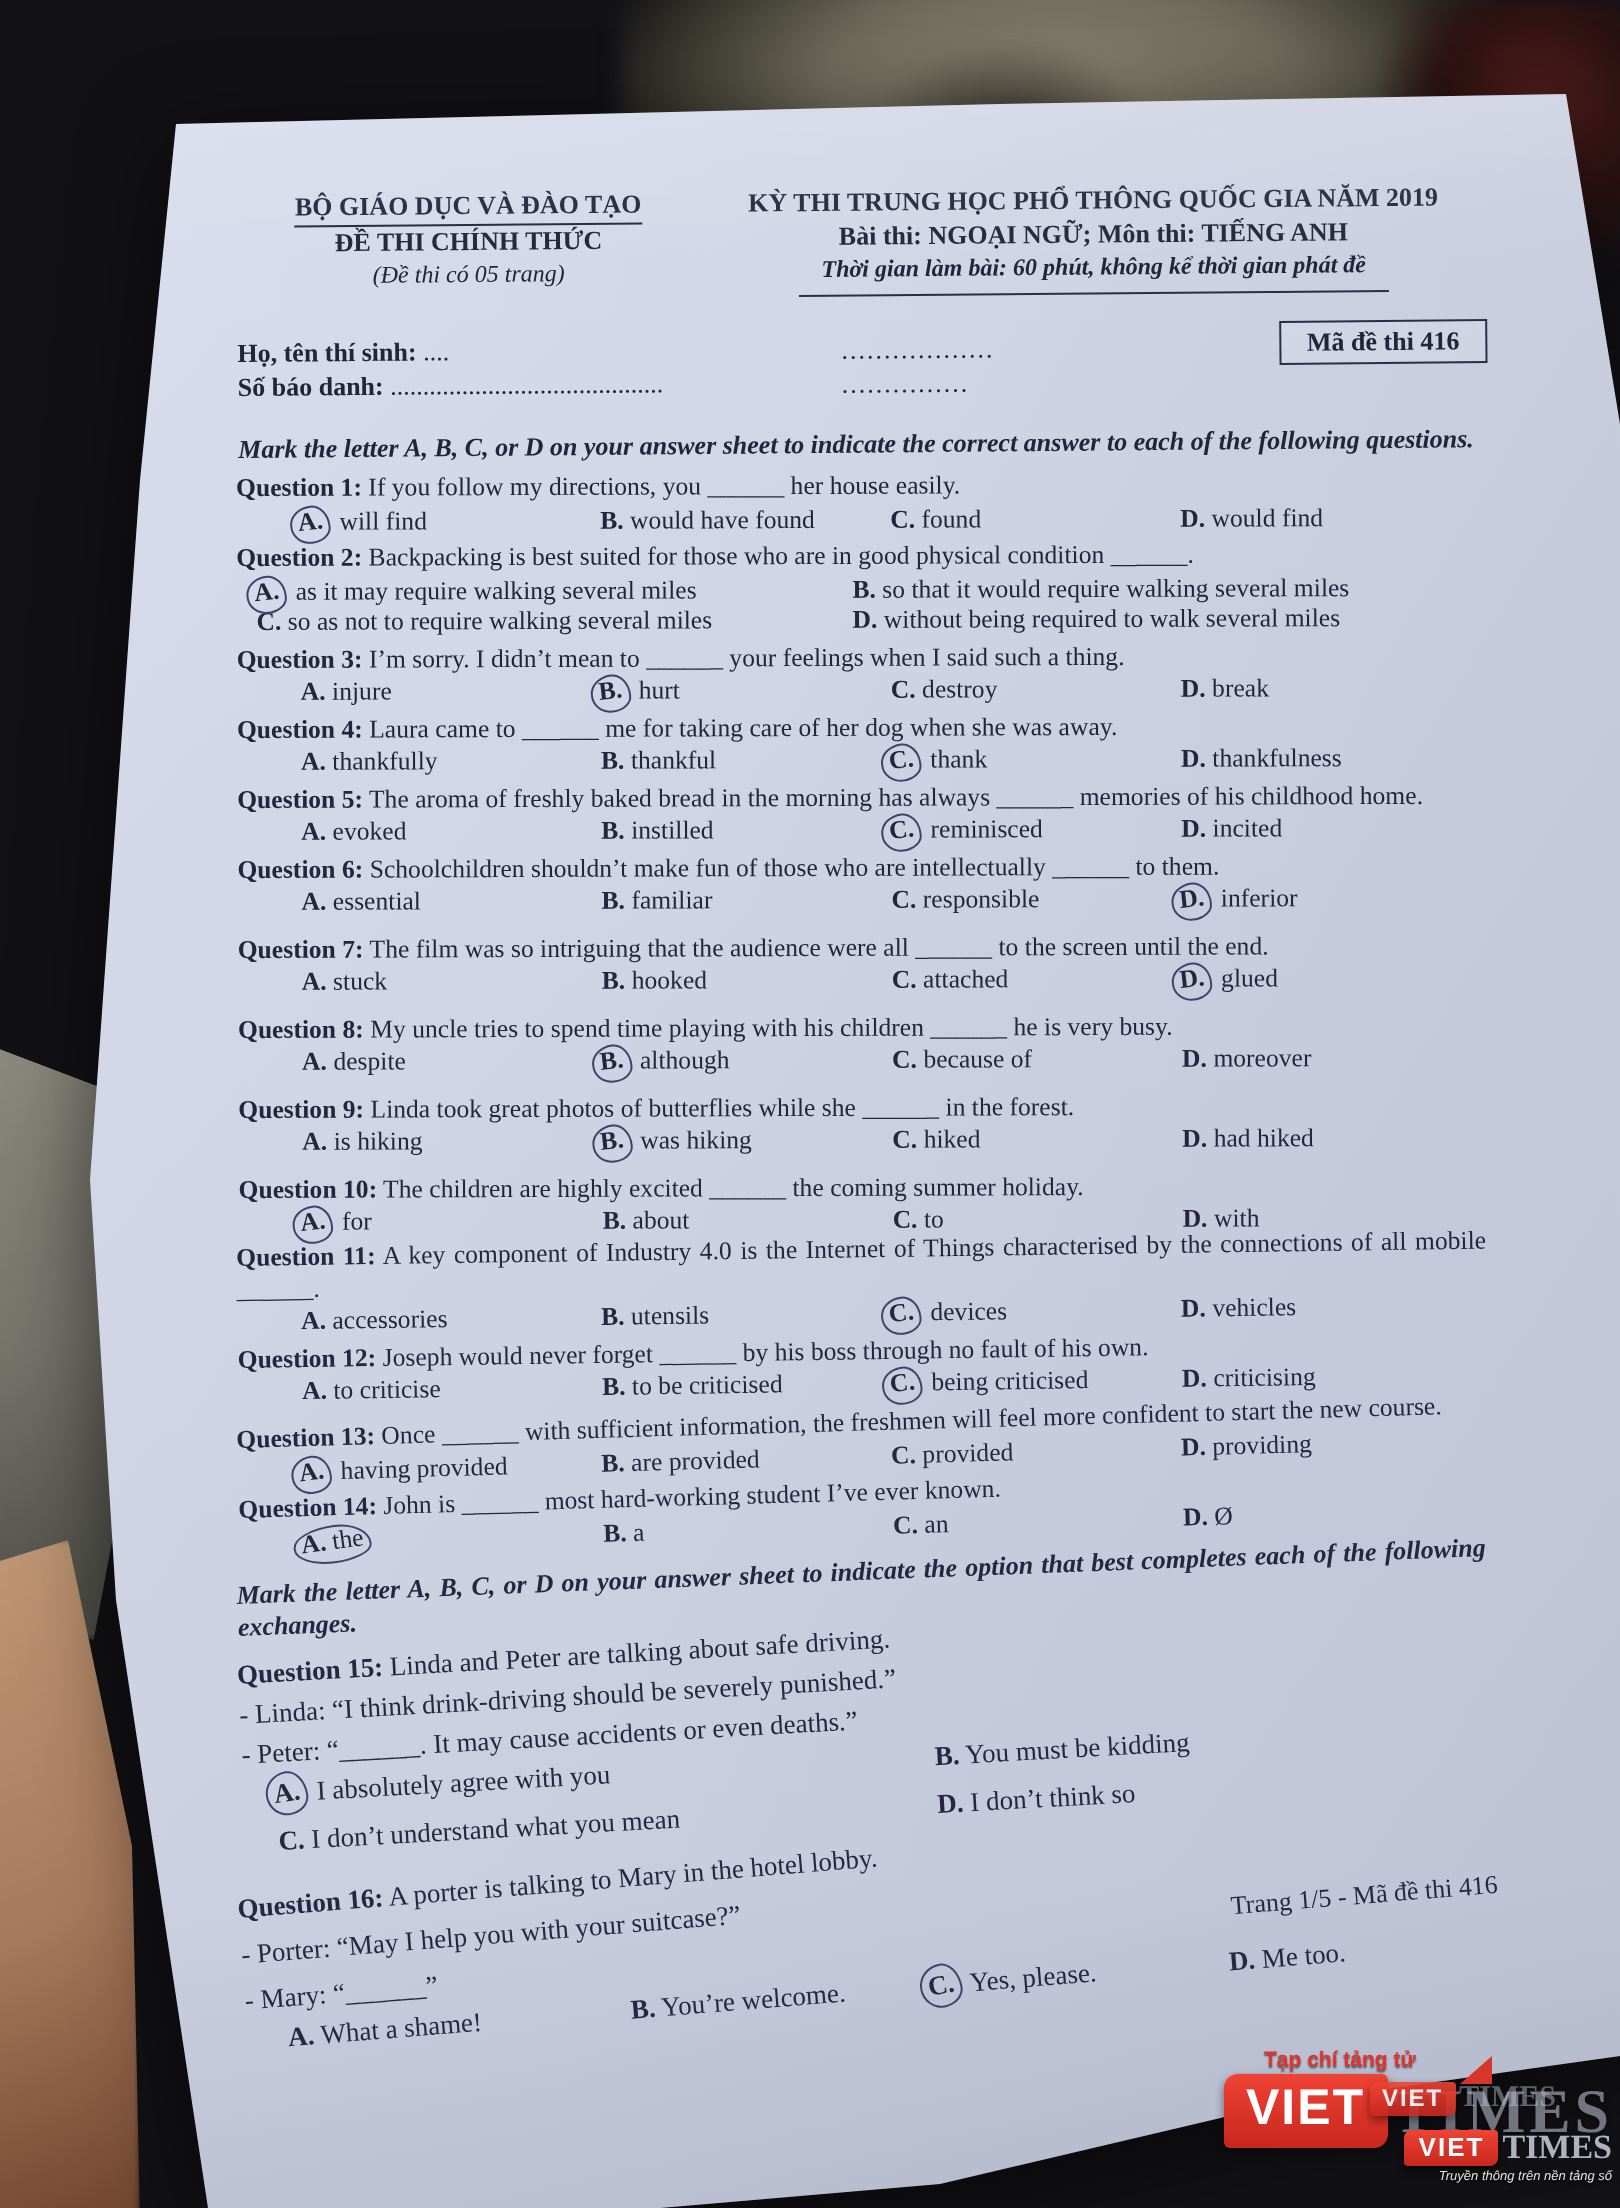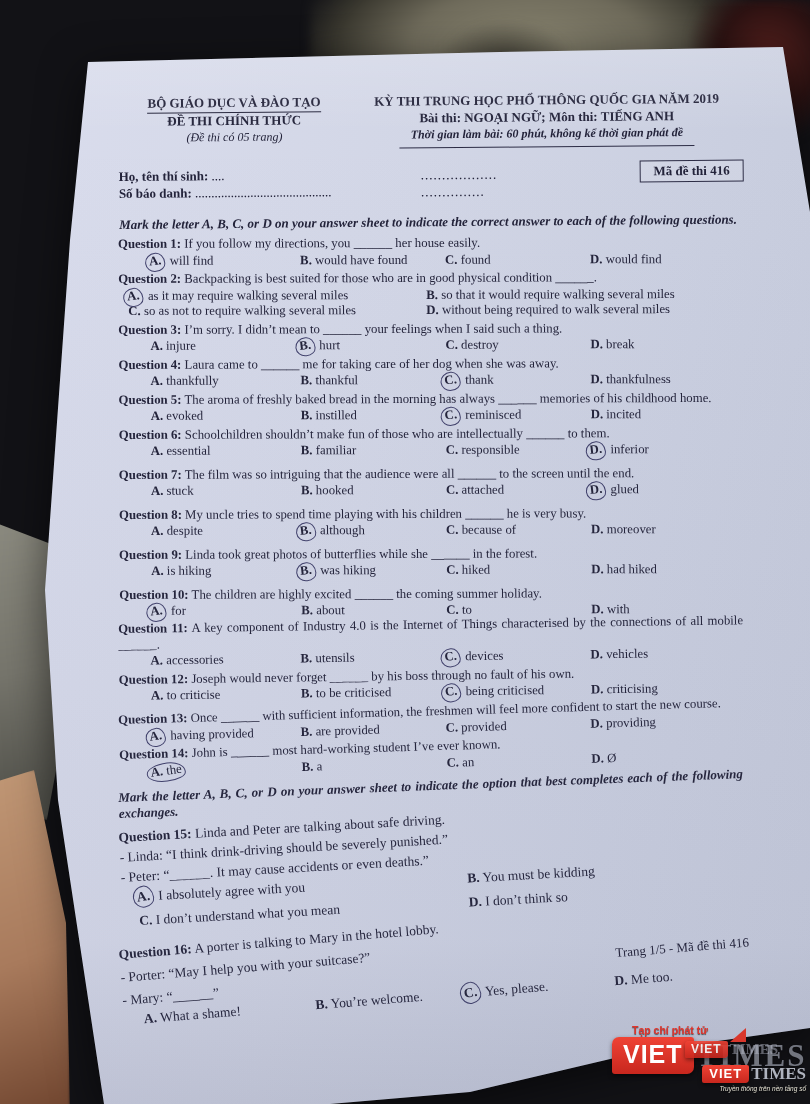--- a/index.html
+++ b/index.html
@@ -299,21 +299,21 @@
             </div>
           </div>
           <span class="pagefoot">Trang 1/5 - Mã đề thi 416</span>
       </div>
 
     </div>
   </div>
 </div>
 
 <div class="wm">
-  <span class="wm-tag">Tạp chí phát tử</span>
+  <span class="wm-tag">Tạp chí tảng tử</span>
   <div class="wm-fold"></div>
   <div class="wm-big">
     <span class="vbox">VIET</span>
     <span class="times">TIMES</span>
   </div>
   <div class="wm-mid">
     <span class="vbox">VIET</span>
     <span class="times">TIMES</span>
   </div>
   <div class="wm-small">

